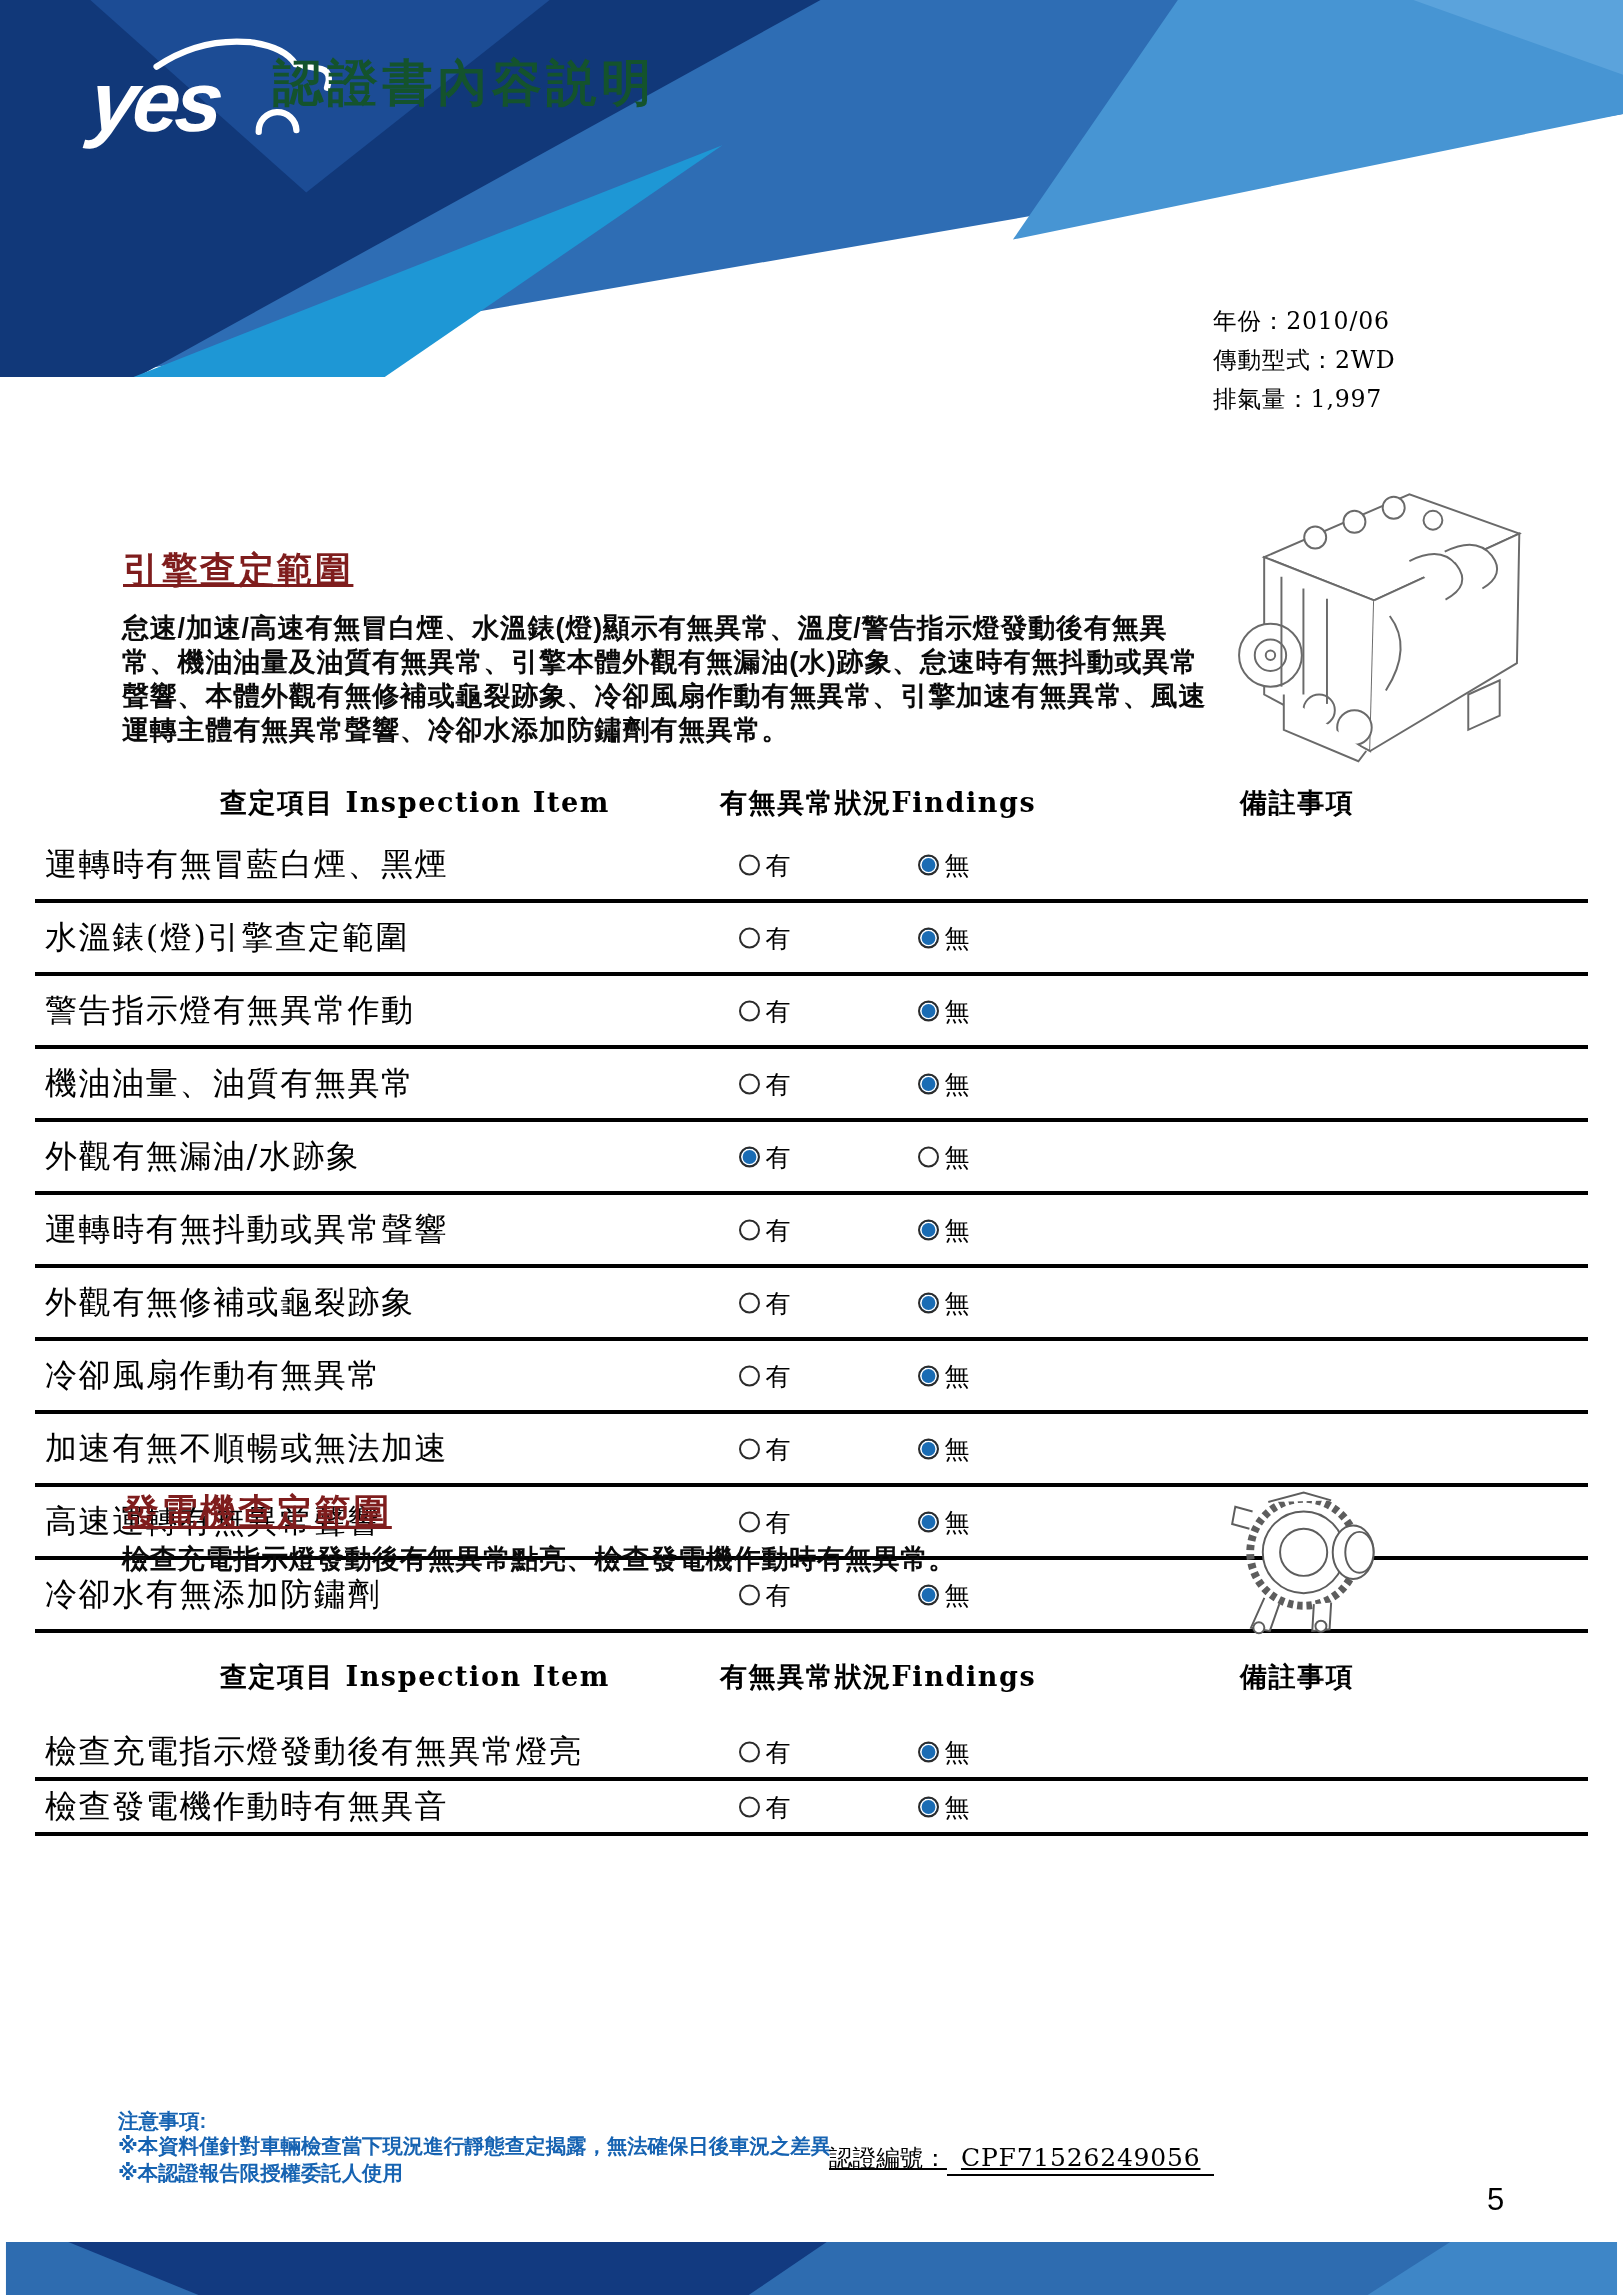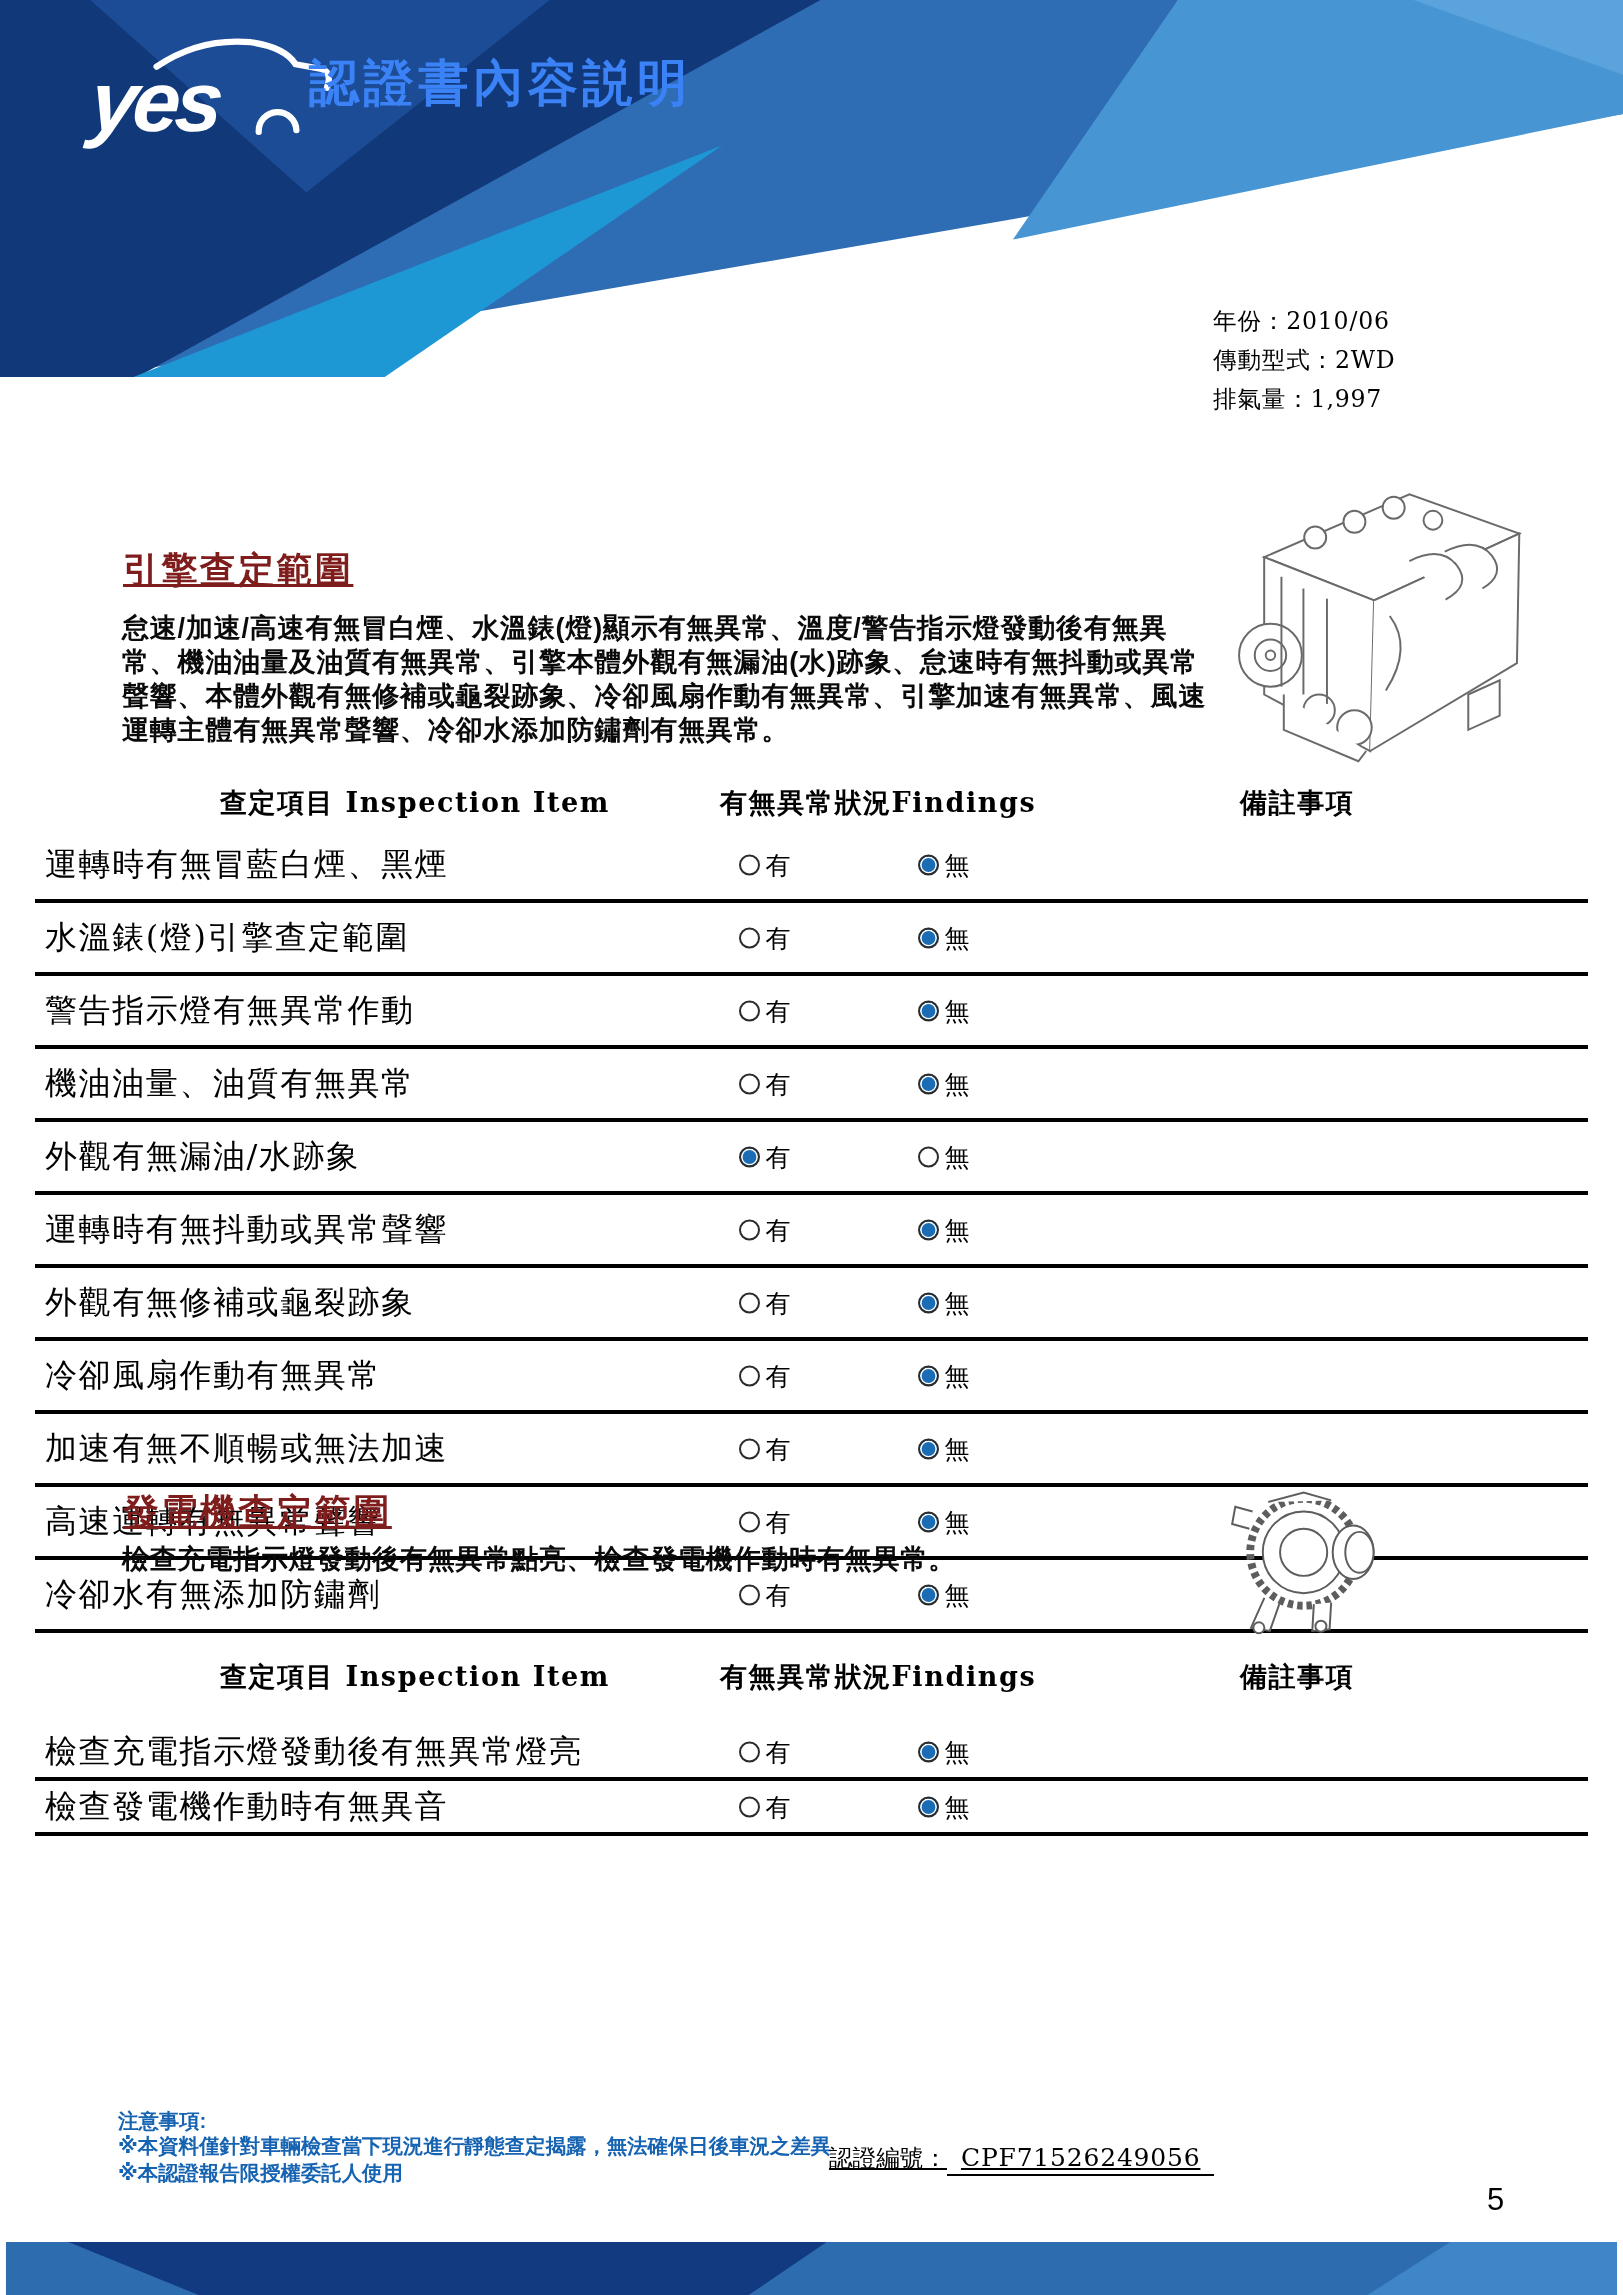--- a/index.html
+++ b/index.html
@@ -5,21 +5,21 @@
   html,body{margin:0;padding:0;background:#e8e8e8;}
   .page{position:relative;width:1623px;height:2295px;background:#fff;overflow:hidden;
         font-family:"DejaVu Serif","Liberation Serif",serif;color:#000;}
   .abs{position:absolute;}
   
   .hdr-svg{position:absolute;top:0;left:0;}
   .logo{position:absolute;left:82px;top:31px;width:267px;height:134px;}
   .logo-text{position:absolute;left:9.4px;top:22px;font:italic 900 85px "Liberation Sans","DejaVu Sans",sans-serif;
              color:#fff;letter-spacing:-4.7px;transform:skewX(-6deg);}
   .hdr-title{position:absolute;left:273px;top:50px;font:700 50px "Liberation Sans","DejaVu Sans",sans-serif;
-             color:#3b82f6;letter-spacing:4.7px;white-space:nowrap;margin-left:36px;}
+             color:#14532d;letter-spacing:4.7px;white-space:nowrap;}
   
   .vcol{position:absolute;font-size:23.6px;line-height:39px;white-space:nowrap;letter-spacing:0.8px;}
   
   .sec-title{position:absolute;font:700 36px "Liberation Sans","DejaVu Sans",sans-serif;color:#7f1d1d;
              letter-spacing:2.4px;white-space:nowrap;text-decoration:underline;}
   .sec-desc{position:absolute;font:700 27px/34px "Liberation Sans","DejaVu Sans",sans-serif;color:#0a0a0a;
             letter-spacing:0.8px;}
   .th{position:absolute;font-size:27px;font-weight:600;white-space:nowrap;letter-spacing:1.6px;}
   
   .trow{position:absolute;left:35px;width:1553px;border-bottom:4.7px solid #000;box-sizing:border-box;}

